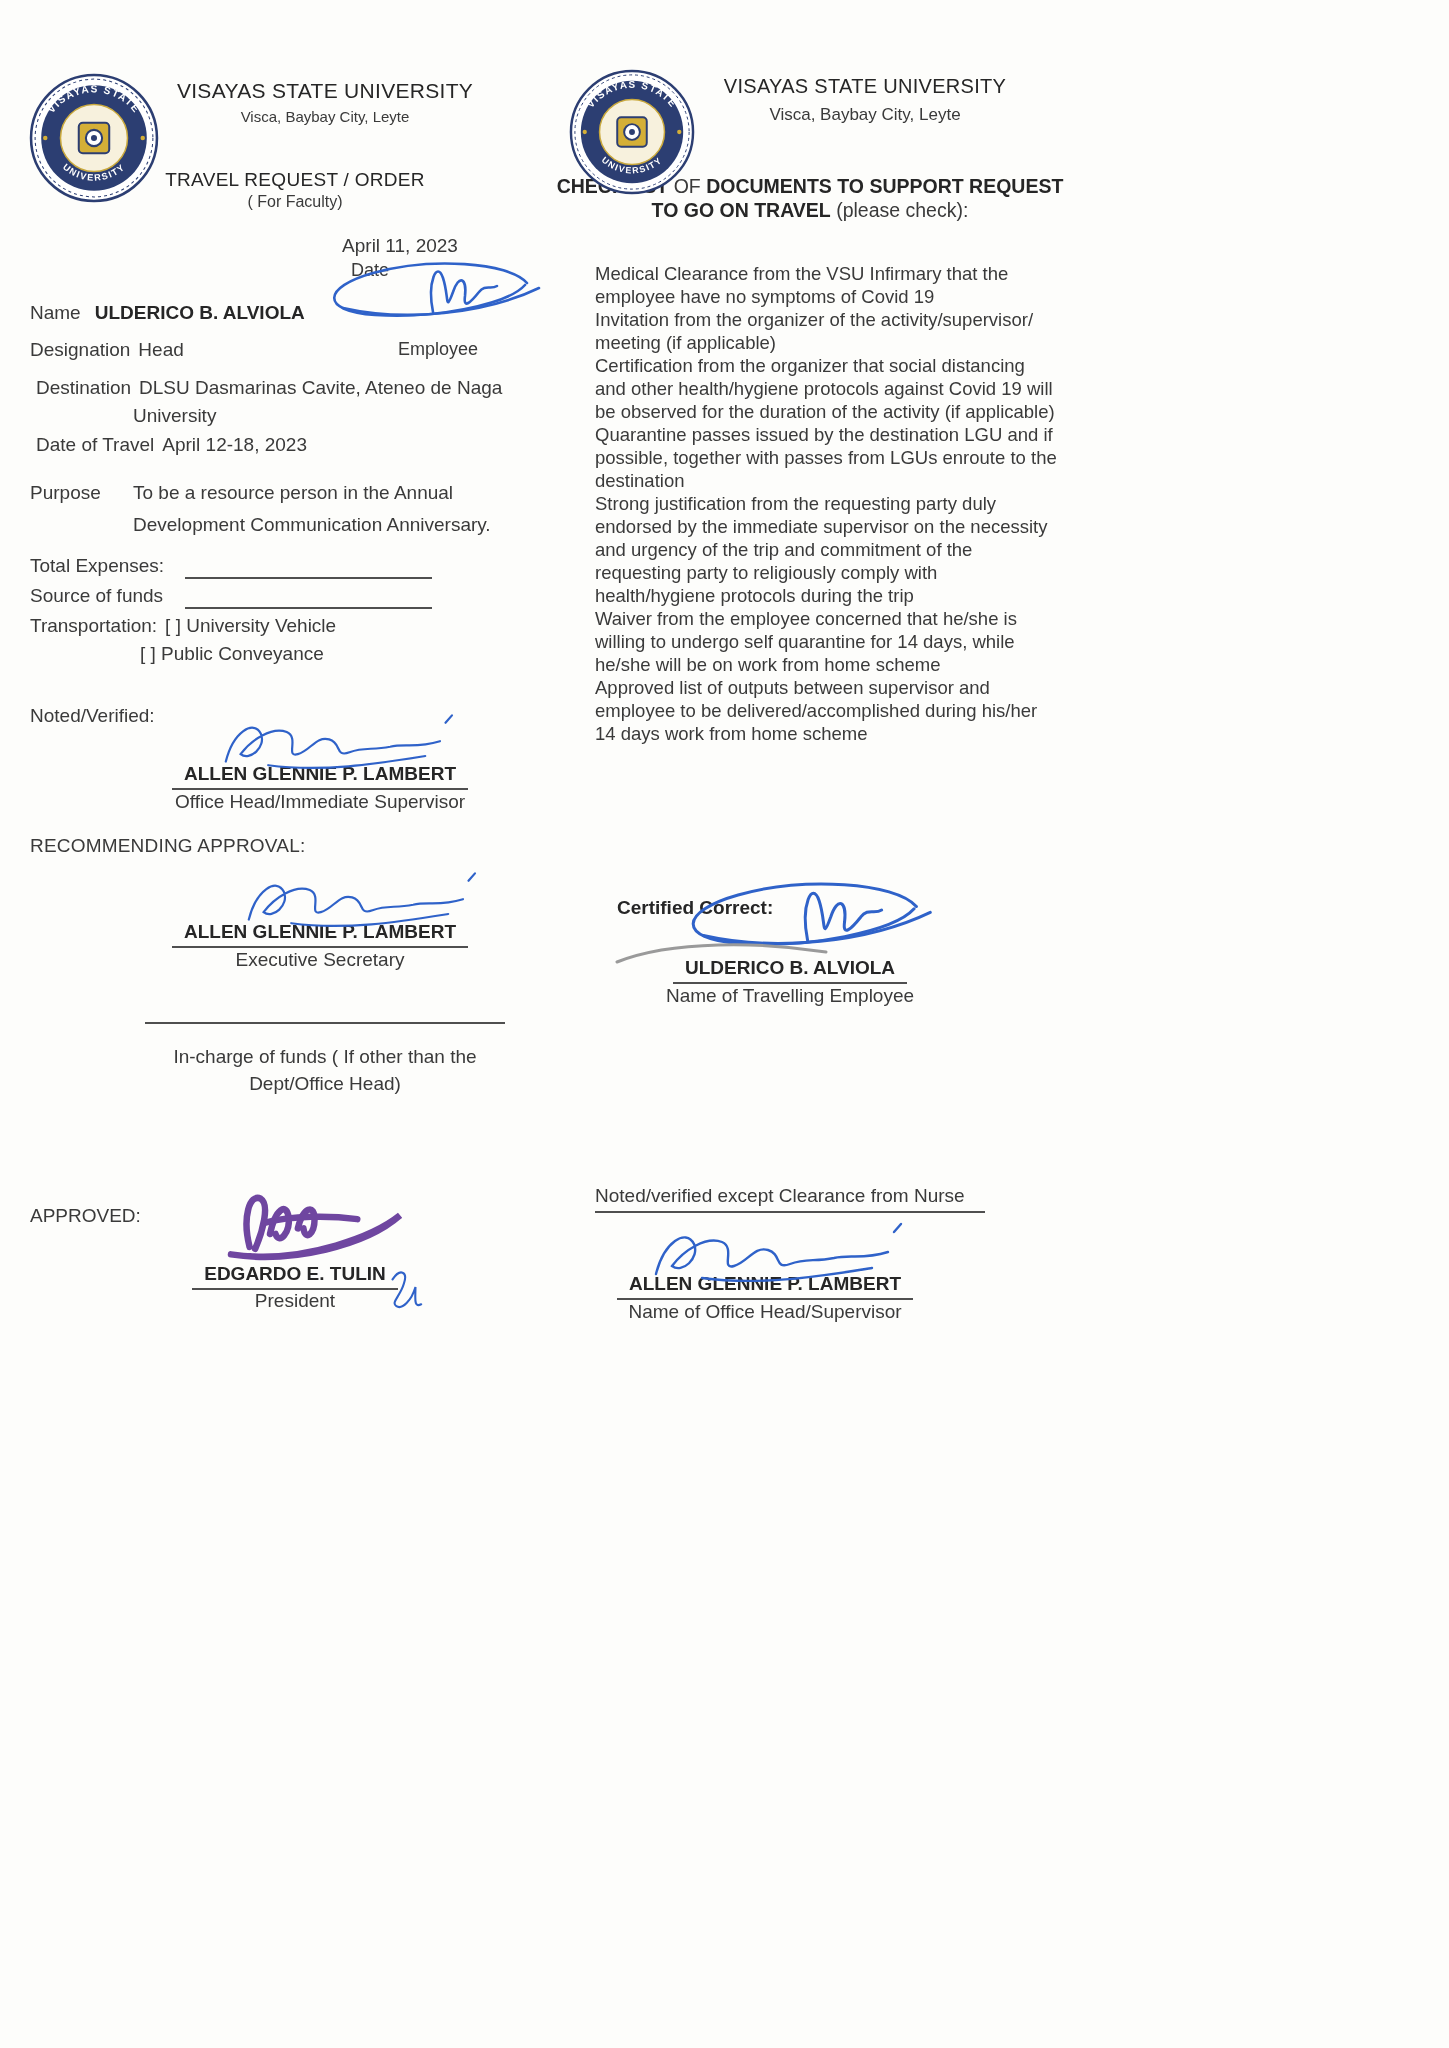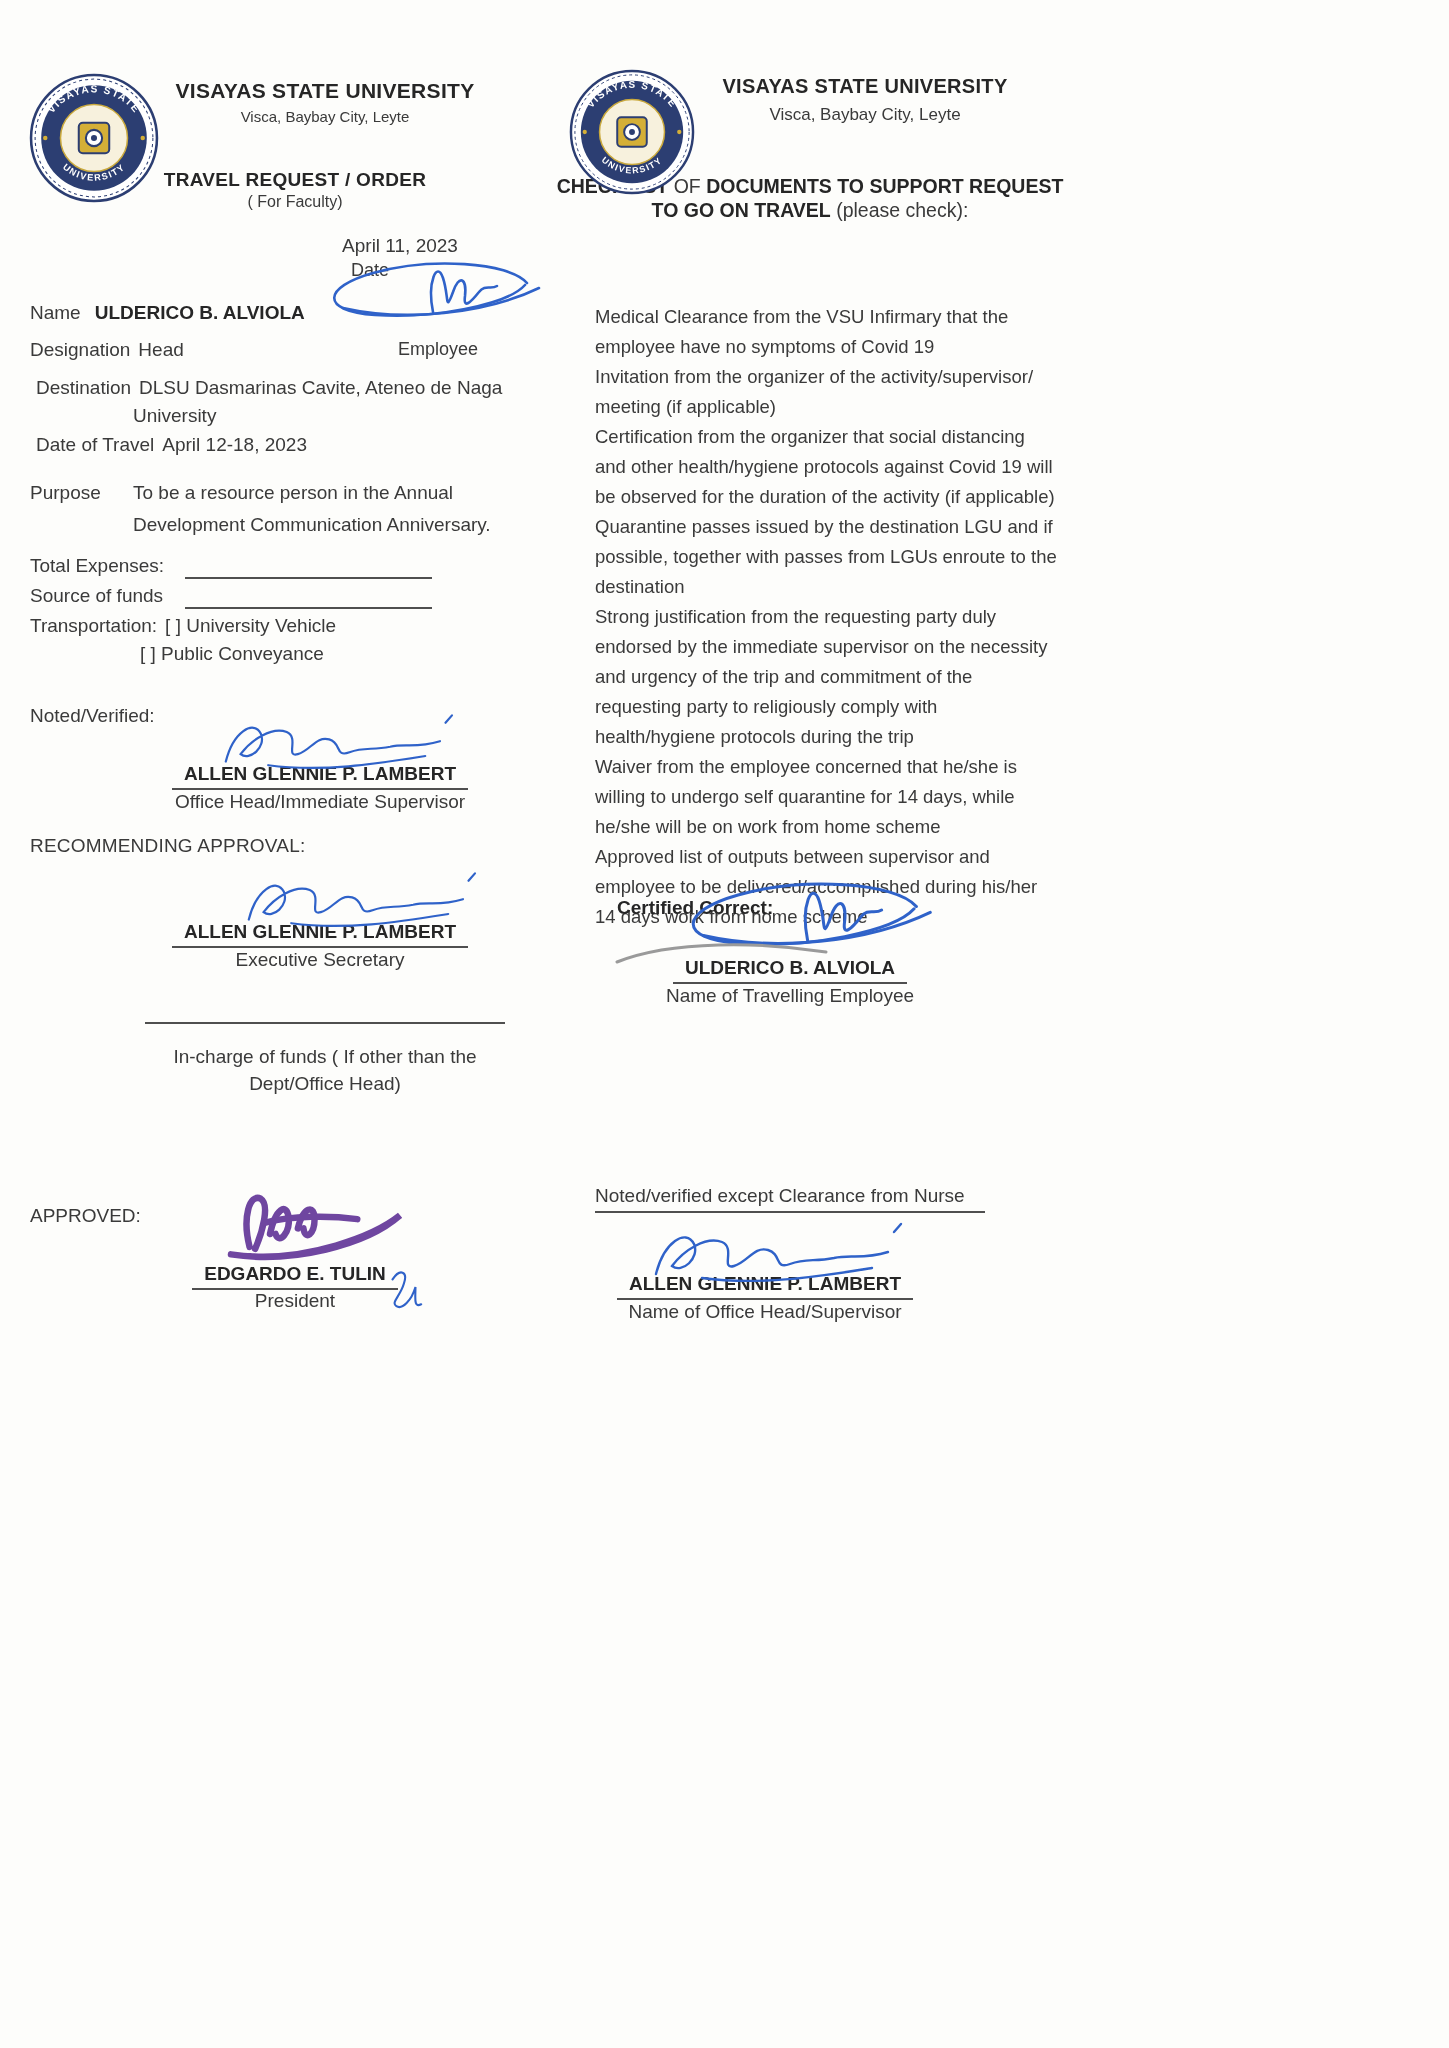--- a/index.html
+++ b/index.html
@@ -10,22 +10,22 @@
     overflow:hidden;
   }
   .t  { position:absolute; font-size:19px; line-height:1.25; white-space:nowrap; }
   .ctr { text-align:center; }
   .b  { font-weight:700; color:#262626; }
   .u  { border-bottom:2px solid #4f4f4f; padding:0 12px 2px; display:inline-block; }
   .rule { position:absolute; border-top:2px solid #4f4f4f; }
   .sig { position:absolute; z-index:3; }
   .gap { margin-right:14px; }
   .gap-s { margin-right:8px;text-align:center; }
-  .hdr { font-weight:700; color:#262626; letter-spacing:.3px; }
-  .chk-list { position:absolute; font-size:18.5px; line-height:30px;margin-top:40px; }
+  .hdr { font-weight:400; color:#262626; letter-spacing:.3px; }
+  .chk-list { position:absolute; font-size:18.5px; line-height:23px; }
   .chk-item { margin:0; }
   .r-title-line { white-space:nowrap; font-size:19.5px; }
   .seal { position:absolute; z-index:2; }
 </style>
 </head>
 <body>
 
 <svg width="0" height="0" style="position:absolute" aria-hidden="true">
   <defs>
     <symbol id="vsu-seal" viewBox="0 0 130 130">

